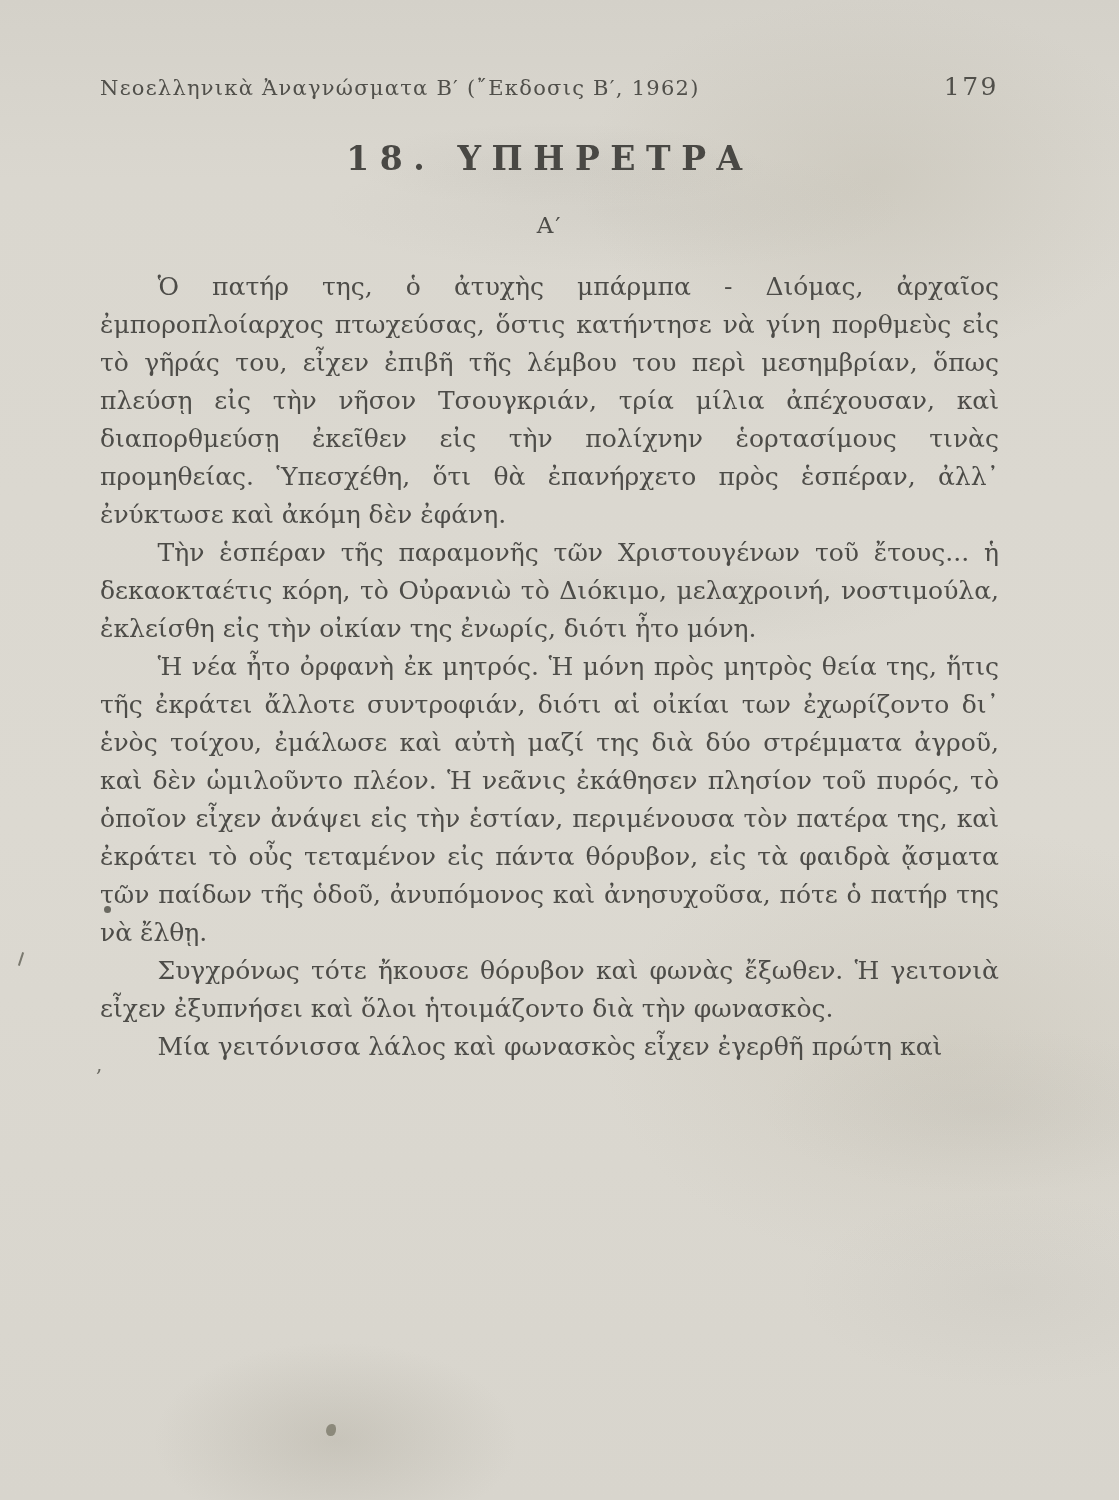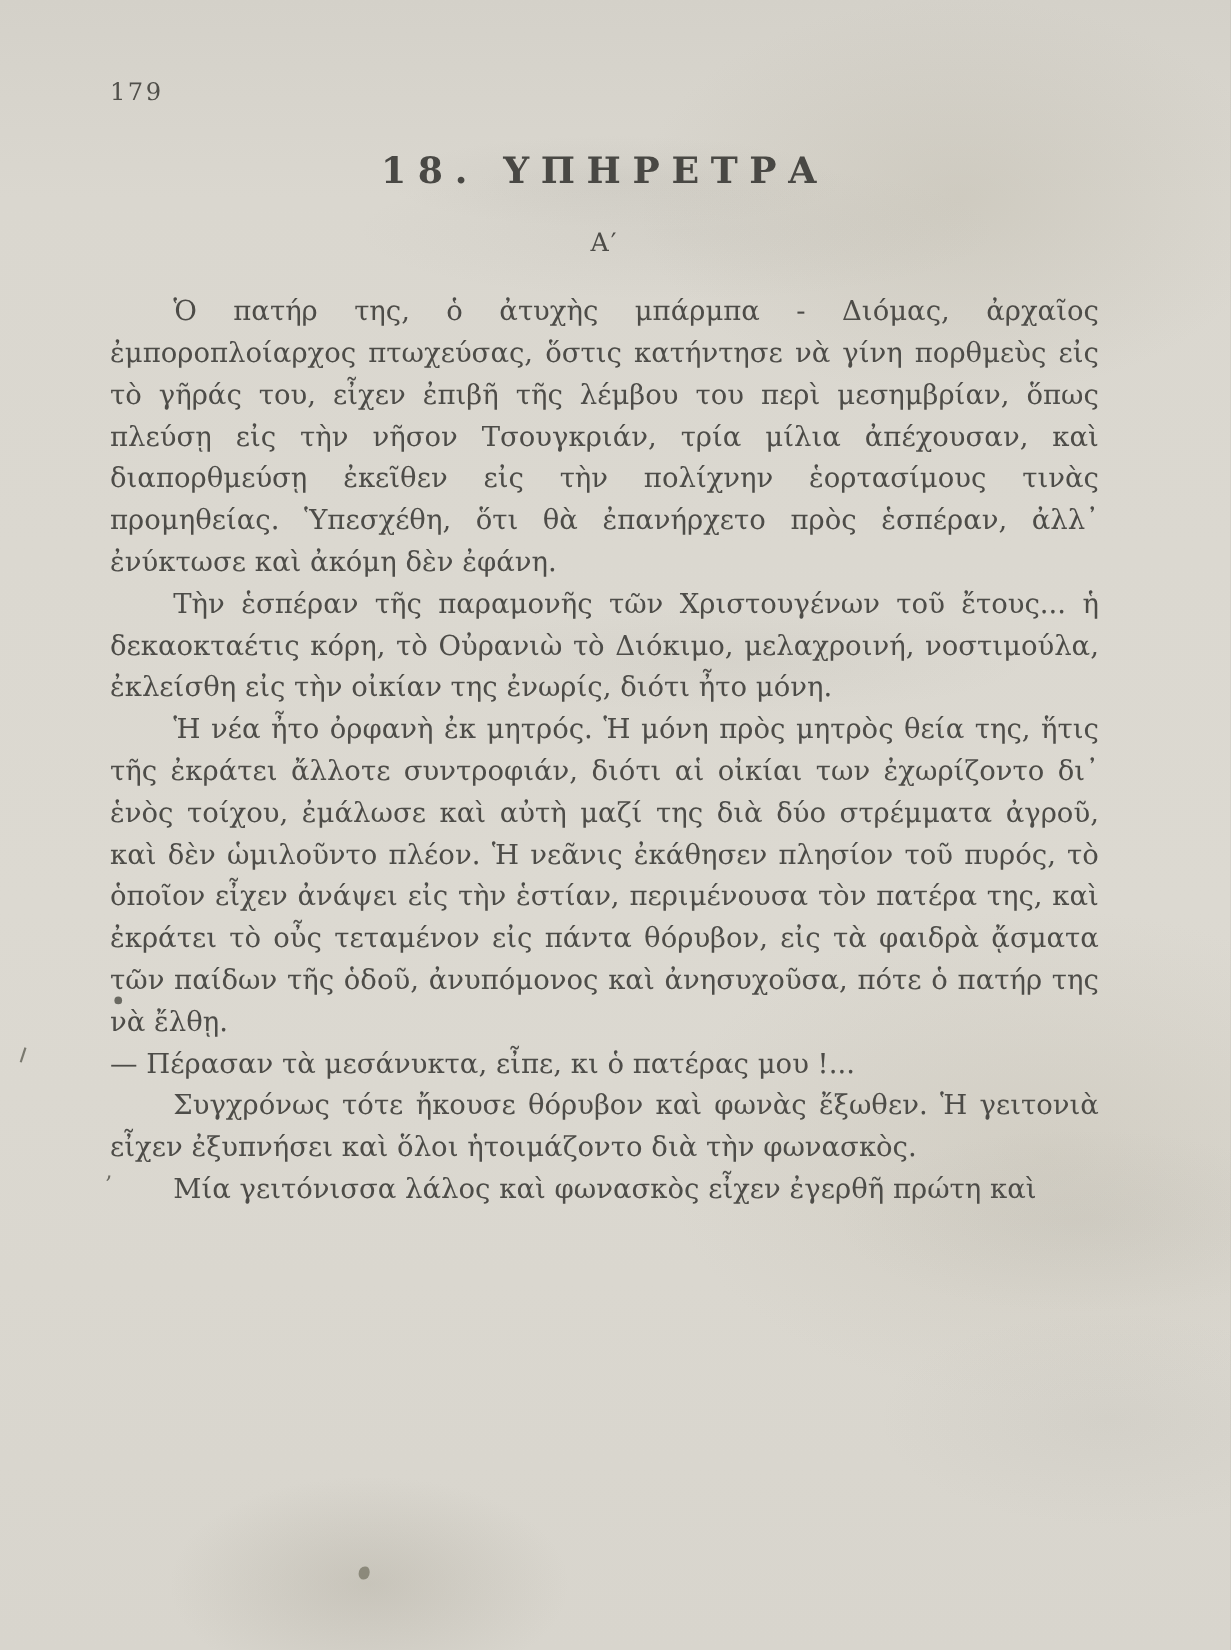--- a/index.html
+++ b/index.html
@@ -44,21 +44,21 @@
   .running-head {
     display: flex;
     justify-content: space-between;
     align-items: baseline;
     font-size: 21px;
     letter-spacing: 0.06em;
     color: #504f4a;
     margin-bottom: 38px;
   }
   .running-head .book-title { white-space: nowrap; }
-  .running-head .folio { font-size: 22px; letter-spacing: 0.10em; }
+  .running-head .folio { font-size: 25px; letter-spacing: 0.10em; }
   .story-title {
     text-align: center;
     font-size: 33px;
     font-weight: bold;
     letter-spacing: 0.32em;
     color: #494844;
     margin: 0 0 34px 0;
   }
   .section-label {
     text-align: center;
@@ -116,32 +116,32 @@
     background: rgba(90,88,70,0.55);
   }
 </style>
 </head>
 <body>
 
 <div class="page">
   <div class="inner">
 
     <div class="running-head">
+      <span class="book-title">Νεοελληνικὰ Ἀναγνώσματα Β′ (῎Εκδοσις Β′, 1962)</span>
       <span class="folio">179</span>
     </div>
 
     <h1 class="story-title">18. ΥΠΗΡΕΤΡΑ</h1>
 
     <div class="section-label">Α′</div>
 
     <div class="body-text">
       <p>Ὁ πατήρ της, ὁ ἀτυχὴς μπάρμπα - Διόμας, ἀρχαῖος ἐμποροπλοίαρχος πτωχεύσας, ὅστις κατήντησε νὰ γίνη πορθμεὺς εἰς τὸ γῆράς του, εἶχεν ἐπιβῆ τῆς λέμβου του περὶ μεσημβρίαν, ὅπως πλεύσῃ εἰς τὴν νῆσον Τσουγκριάν, τρία μίλια ἀπέχουσαν, καὶ διαπορθμεύσῃ ἐκεῖθεν εἰς τὴν πολίχνην ἑορτασίμους τινὰς προμηθείας. Ὑπεσχέθη, ὅτι θὰ ἐπανήρχετο πρὸς ἑσπέραν, ἀλλ᾽ ἐνύκτωσε καὶ ἀκόμη δὲν ἐφάνη.</p>
       <p>Τὴν ἑσπέραν τῆς παραμονῆς τῶν Χριστουγένων τοῦ ἔτους... ἡ δεκαοκταέτις κόρη, τὸ Οὐρανιὼ τὸ Διόκιμο, μελαχροινή, νοστιμούλα, ἐκλείσθη εἰς τὴν οἰκίαν της ἐνωρίς, διότι ἦτο μόνη.</p>
       <p>Ἡ νέα ἦτο ὀρφανὴ ἐκ μητρός. Ἡ μόνη πρὸς μητρὸς θεία της, ἥτις τῆς ἐκράτει ἄλλοτε συντροφιάν, διότι αἱ οἰκίαι των ἐχωρίζοντο δι᾽ ἑνὸς τοίχου, ἐμάλωσε καὶ αὐτὴ μαζί της διὰ δύο στρέμματα ἀγροῦ, καὶ δὲν ὡμιλοῦντο πλέον. Ἡ νεᾶνις ἐκάθησεν πλησίον τοῦ πυρός, τὸ ὁποῖον εἶχεν ἀνάψει εἰς τὴν ἑστίαν, περιμένουσα τὸν πατέρα της, καὶ ἐκράτει τὸ οὖς τεταμένον εἰς πάντα θόρυβον, εἰς τὰ φαιδρὰ ᾄσματα τῶν παίδων τῆς ὁδοῦ, ἀνυπόμονος καὶ ἀνησυχοῦσα, πότε ὁ πατήρ της νὰ ἔλθῃ.</p>
-      <p class="dialogue">— Πέρασαν τὰ μεσάνυκτα, εἶπε, κι ὁ πατέρας μου !...</p>
       <p>Συγχρόνως τότε ἤκουσε θόρυβον καὶ φωνὰς ἔξωθεν. Ἡ γειτονιὰ εἶχεν ἐξυπνήσει καὶ ὅλοι ἡτοιμάζοντο διὰ τὴν φωνασκὸς.</p>
       <p>Μία γειτόνισσα λάλος καὶ φωνασκὸς εἶχεν ἐγερθῆ πρώτη καὶ</p>
     </div>
   </div>
 
   <div class="margin-dot"></div>
   <div class="margin-tick"></div>
   <div class="margin-comma">,</div>
   <div class="foot-speck"></div>
 </div>

